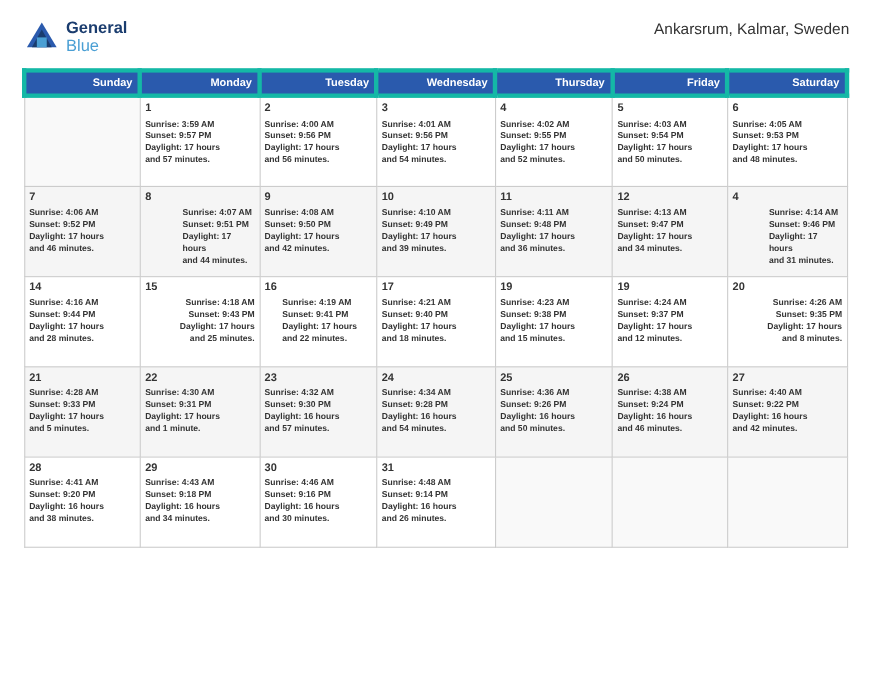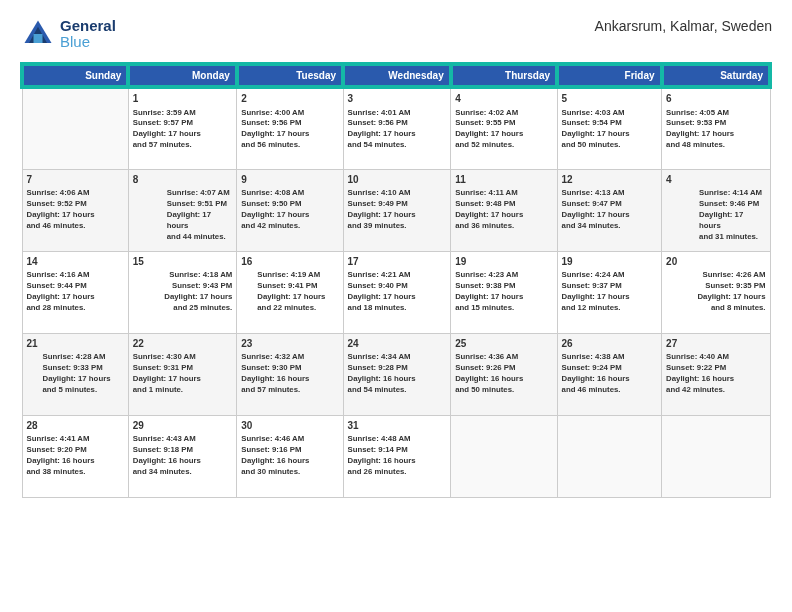--- a/index.html
+++ b/index.html
@@ -276,21 +276,21 @@
             <span class="day-num">20</span>
             <div class="day-info" style="white-space: pre-line; text-align: right;">Sunrise: 4:26 AM
 Sunset: 9:35 PM
 Daylight: 17 hours
 and 8 minutes.</div>
           </td>
         </tr>
         <tr>
           <td>
             <span class="day-num">21</span>
-            <div class="day-info" style="white-space: pre-line; margin-left: 16px;">Sunrise: 4:28 AM
+            <div class="day-info" style="white-space: pre-line;">Sunrise: 4:28 AM
 Sunset: 9:33 PM
 Daylight: 17 hours
 and 5 minutes.</div>
           </td>
           <td>
             <span class="day-num">22</span>
             <div class="day-info" style="white-space: pre-line;">Sunrise: 4:30 AM
 Sunset: 9:31 PM
 Daylight: 17 hours
 and 1 minute.</div>

